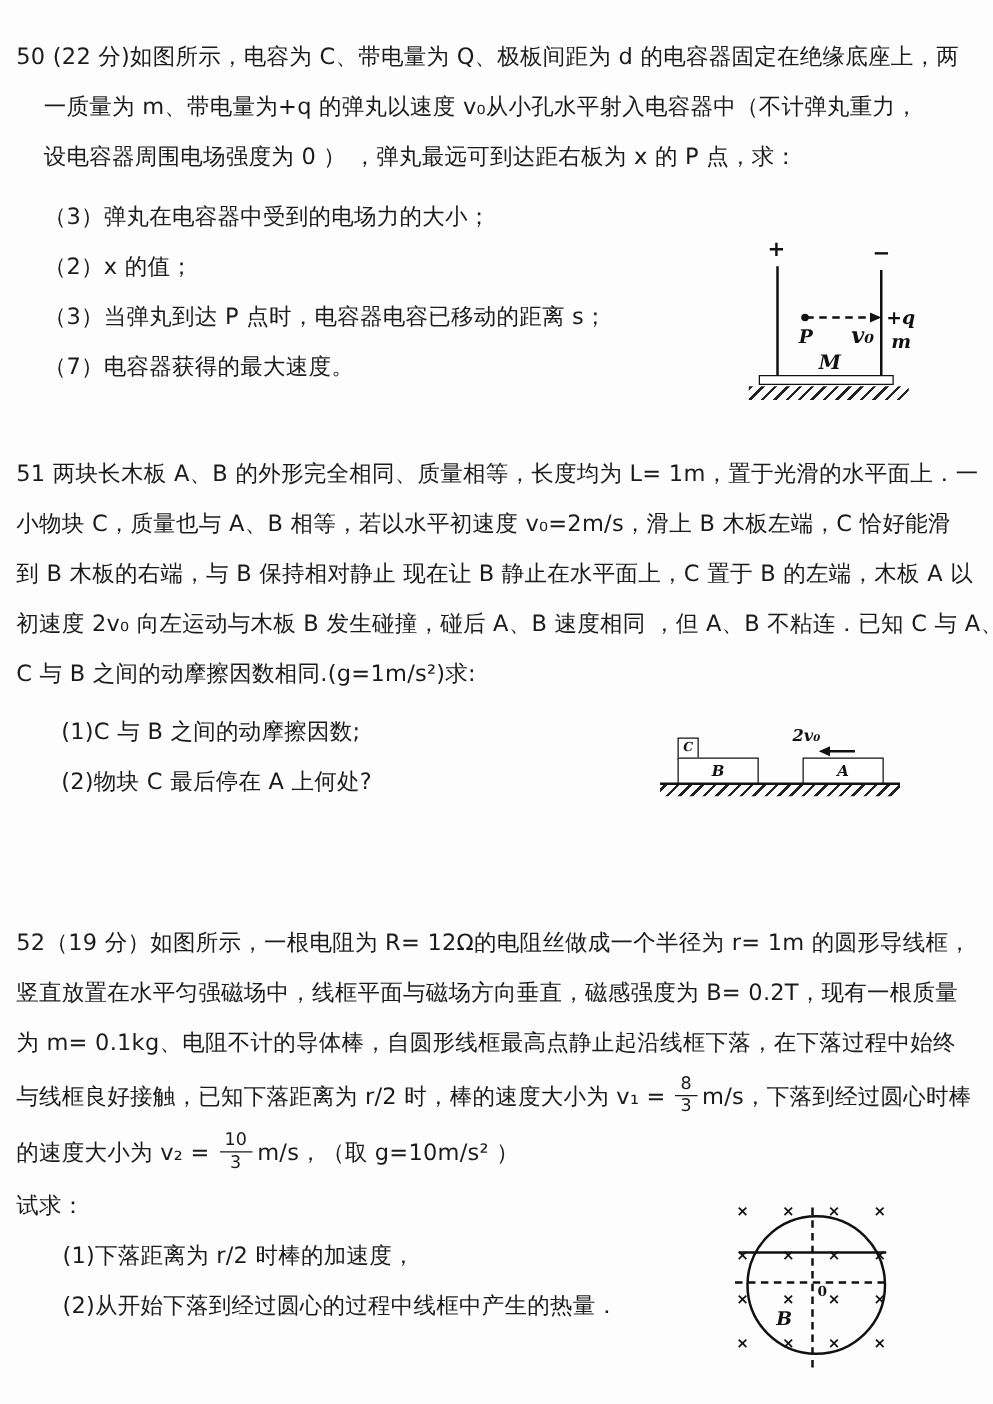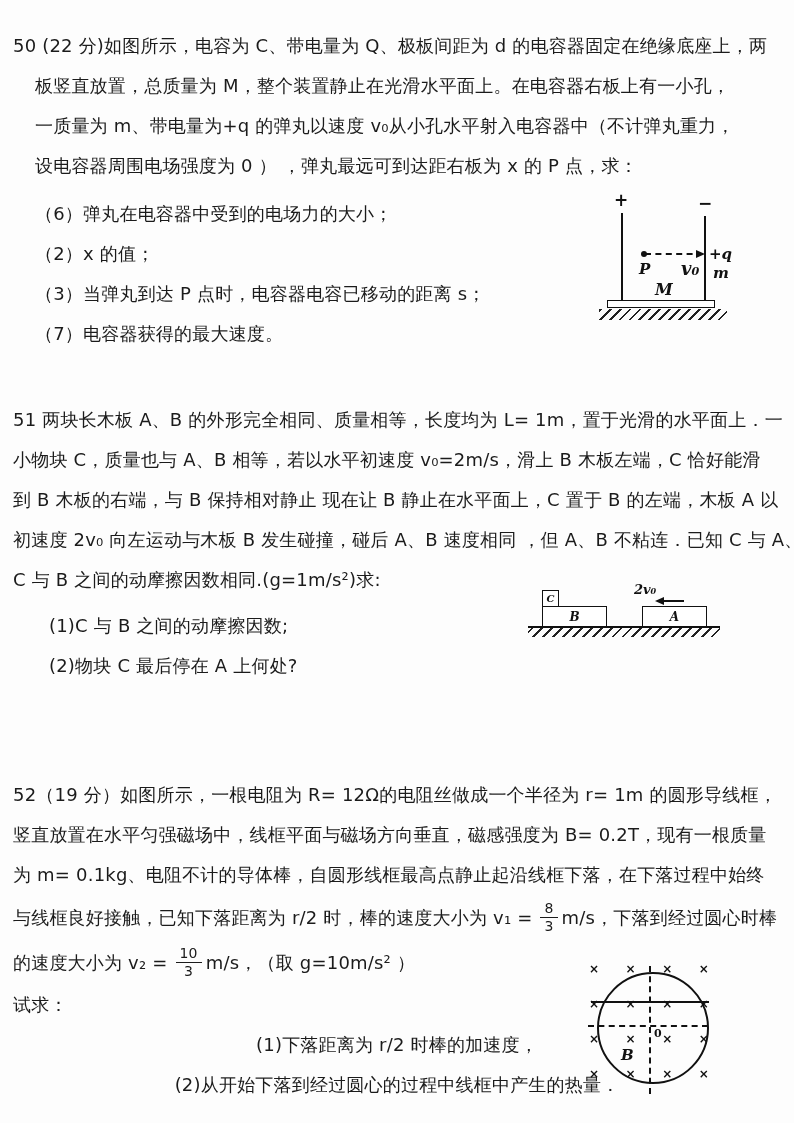--- a/index.html
+++ b/index.html
@@ -17,21 +17,21 @@
   .tline{
     height:40px;line-height:40px;font-size:18px;font-weight:500;
     white-space:nowrap;letter-spacing:0.2px;
   }
   .tline.tall{height:45px;line-height:45px;}
   .l-first{padding-left:13px;}
   .l-body{padding-left:35px;}
   .l-flush{padding-left:13px;}
   .l-sub-a{padding-left:35px;}
   .l-sub-b{padding-left:49px;}
-  .l-sub-c{text-align:center;}
+  .l-sub-c{padding-left:50px;}
   .gap8{margin-top:8px;}
   .gap6{margin-top:6px;}
   
   .frac{
     display:inline-flex;flex-direction:column;vertical-align:middle;
     text-align:center;font-size:14px;line-height:1.15;margin:0 4px 4px 2px;
   }
   .frac .num{border-bottom:1.6px solid #1b1b1b;padding:0 4px;}
   .frac .den{padding:0 4px;}
   
@@ -90,24 +90,23 @@
   #fig52 .lab-B{left:38px;top:90px;font-size:15px;}
   #fig52 .cross{position:absolute;font-size:12px;font-weight:bold;color:#111;
      font-family:"DejaVu Sans",sans-serif;line-height:1;}
 </style>
 </head>
 <body>
 
 <div class="problems">
   <div class="problem" id="p50">
       <div class="tline l-first">50 (22 分)如图所示，电容为 C、带电量为 Q、极板间距为 d 的电容器固定在绝缘底座上，两</div>
-      <div class="tline l-body">板竖直放置，总质量为 M，整个装置静止在光滑水平面上。在电容器右板上有一小孔，</div>
       <div class="tline l-body">一质量为 m、带电量为+q 的弹丸以速度 v₀从小孔水平射入电容器中（不计弹丸重力，</div>
       <div class="tline l-body">设电容器周围电场强度为 0 ） ，弹丸最远可到达距右板为 x 的 P 点，求：</div>
-      <div class="tline l-sub-a gap8">（6）弹丸在电容器中受到的电场力的大小；</div>
+      <div class="tline l-sub-a gap8">（3）弹丸在电容器中受到的电场力的大小；</div>
       <div class="tline l-sub-a">（2）x 的值；</div>
       <div class="tline l-sub-a">（3）当弹丸到达 P 点时，电容器电容已移动的距离 s；</div>
       <div class="tline l-sub-a">（7）电容器获得的最大速度。</div>
     </div>
   <div class="problem" id="p51">
       <div class="tline l-first">51 两块长木板 A、B 的外形完全相同、质量相等，长度均为 L= 1m，置于光滑的水平面上．一</div>
       <div class="tline l-flush">小物块 C，质量也与 A、B 相等，若以水平初速度 v₀=2m/s，滑上 B 木板左端，C 恰好能滑</div>
       <div class="tline l-flush">到 B 木板的右端，与 B 保持相对静止 现在让 B 静止在水平面上，C 置于 B 的左端，木板 A 以</div>
       <div class="tline l-flush">初速度 2v₀ 向左运动与木板 B 发生碰撞，碰后 A、B 速度相同 ，但 A、B 不粘连．已知 C 与 A、</div>
       <div class="tline l-flush">C 与 B 之间的动摩擦因数相同.(g=1m/s²)求:</div>

